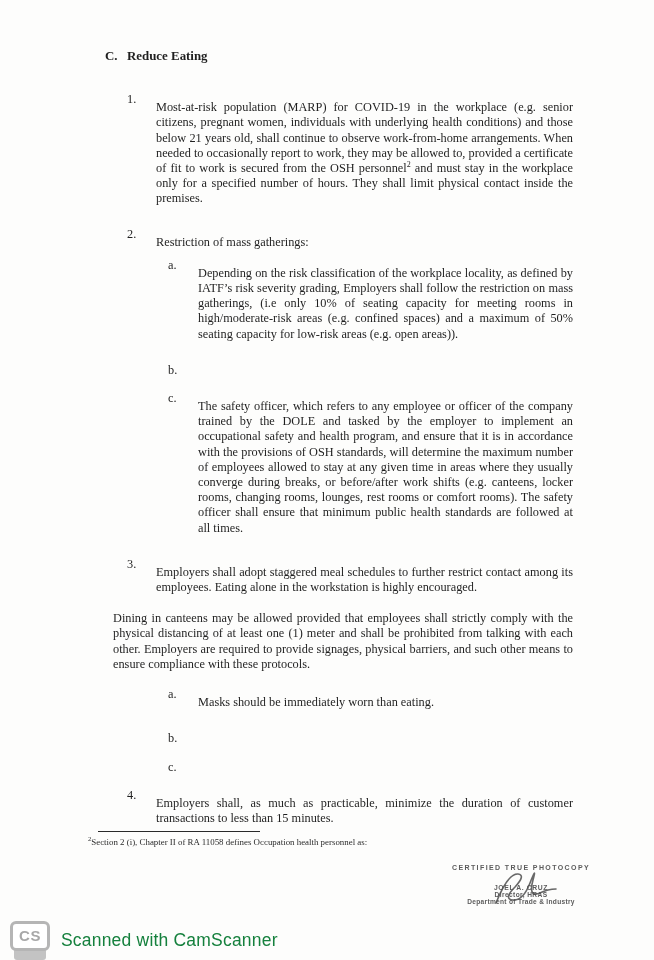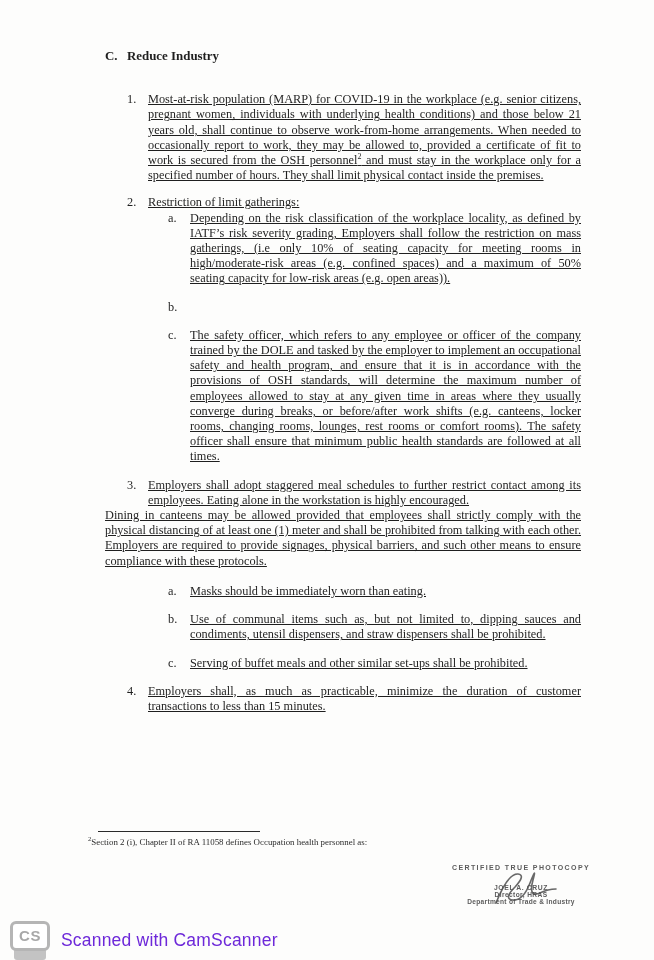--- a/index.html
+++ b/index.html
@@ -5,21 +5,21 @@
   html,body { margin:0; padding:0; background:#ffffff; }
   .page {
     position:relative; width:654px; height:960px;
     background:#fdfdfc; overflow:hidden;
     font-family:"Liberation Serif", serif; color:#1f1f1f;
   }
   .doc {
     position:absolute; left:105px; top:49px; width:476px;
     font-size:12.3px; line-height:15.2px; text-align:justify;
   }
-  .doc p { margin:0;text-decoration:underline; }
+  .doc p { margin:8px; }
   .heading { display:flex; font-weight:bold; font-size:12.9px; text-align:left; }
   .h-label { width:22px; flex:none; }
   .num-item { display:flex; }
   .num-item .num { margin-left:22px; width:21px; flex:none; }
   .num-item .body { flex:1; }
   .sub-item { display:flex; }
   .sub-item .letter { margin-left:63px; width:22px; flex:none; }
   .sub-item .body { flex:1; }
   .para-cont { margin-left:43px; }
   .mt-item1 { margin-top:28px; }
@@ -59,42 +59,42 @@
   .cs-tab  {
     position:absolute; left:4px; right:4px; bottom:0; height:12px;
     background:#c3c3c3; border-radius:3px;
   }
   .cs-box  {
     position:absolute; left:0; top:0; right:0; height:24px;
     background:#fff; border:3px solid #b5b5b5; border-radius:6px;
     display:flex; align-items:center; justify-content:center;
     font-weight:bold; font-size:15px; color:#a8a8a8; letter-spacing:0.5px;
   }
-  .cam-text { font-size:17.5px; color:#6d28d9; letter-spacing:0.2px; }
+  .cam-text { font-size:17.5px; color:#15803d; letter-spacing:0.2px; }
 </style>
 </head>
 <body>
 
 <div class="page">
 
   <div class="doc">
 
     <div class="heading">
       <span class="h-label">C.</span>
-      <span class="h-title">Reduce Industry</span>
+      <span class="h-title">Reduce Eating</span>
     </div>
 
     <div class="num-item mt-item1">
       <span class="num">1.</span>
       <p class="body"><span>Most-at-risk population (MARP) for COVID-19 in the workplace (e.g. senior citizens, pregnant women, individuals with underlying health conditions) and those below 21 years old, shall continue to observe work-from-home arrangements.  When needed to occasionally report to work, they may be allowed to, provided a certificate of fit to work is secured from the OSH personnel</span><sup>2</sup><span> and must stay in the workplace only for a specified number of hours. They shall limit physical contact inside the premises.</span></p>
     </div>
 
     <div class="num-item mt-12">
       <span class="num">2.</span>
-      <p class="body">Restriction of limit gatherings:</p>
+      <p class="body">Restriction of mass gatherings:</p>
     </div>
     <div class="sub-item">
       <span class="letter">a.</span>
       <p class="body">Depending on the risk classification of the workplace locality, as defined by IATF’s risk severity grading, Employers shall follow the restriction on mass gatherings, (i.e only 10% of seating capacity for meeting rooms in high/moderate-risk areas (e.g. confined spaces) and a maximum of 50% seating capacity for low-risk areas (e.g. open areas)).</p>
     </div>
     <div class="sub-item mt-13">
       <span class="letter">b.</span>
     </div>
     <div class="sub-item mt-13">
       <span class="letter">c.</span>
@@ -105,25 +105,23 @@
       <span class="num">3.</span>
       <p class="body">Employers shall adopt staggered meal schedules to further restrict contact among its employees. Eating alone in the workstation is highly encouraged.</p>
     </div>
     <p class="para-cont mt-14">Dining in canteens may be allowed provided that employees shall strictly comply with the physical distancing of at least one (1) meter and shall be prohibited from talking with each other. Employers are required to provide signages, physical barriers, and such other means to ensure compliance with these protocols.</p>
     <div class="sub-item mt-15">
       <span class="letter">a.</span>
       <p class="body">Masks should be immediately worn than eating.</p>
     </div>
     <div class="sub-item mt-13">
       <span class="letter">b.</span>
-      <p class="body">Use of communal items such as, but not limited to, dipping sauces and condiments, utensil dispensers, and straw dispensers shall be prohibited.</p>
     </div>
     <div class="sub-item mt-13">
       <span class="letter">c.</span>
-      <p class="body">Serving of buffet meals and other similar set-ups shall be prohibited.</p>
     </div>
 
     <div class="num-item mt-13">
       <span class="num">4.</span>
       <p class="body">Employers shall, as much as practicable, minimize the duration of customer transactions to less than 15 minutes.</p>
     </div>
 
   </div>
 
   <div class="footnote-rule"></div>

